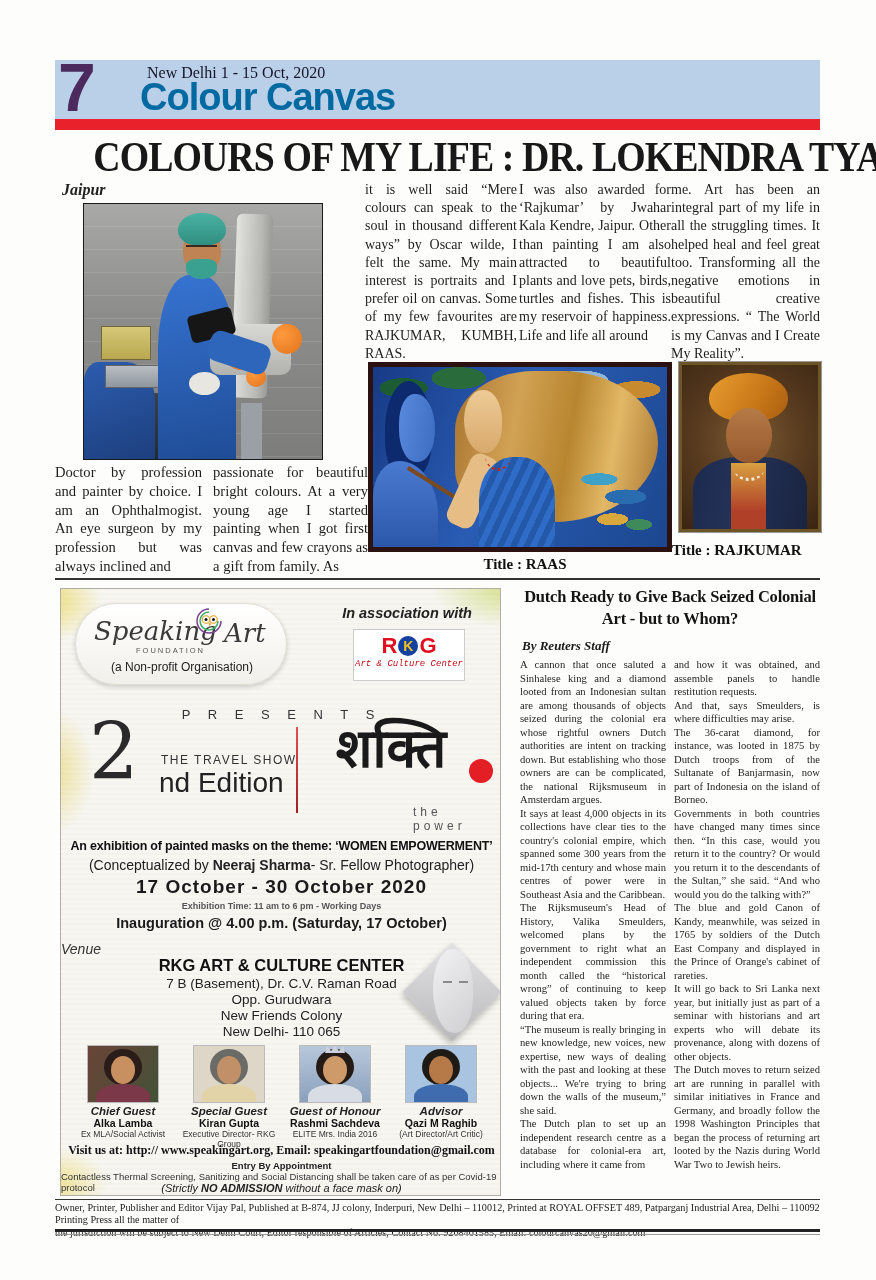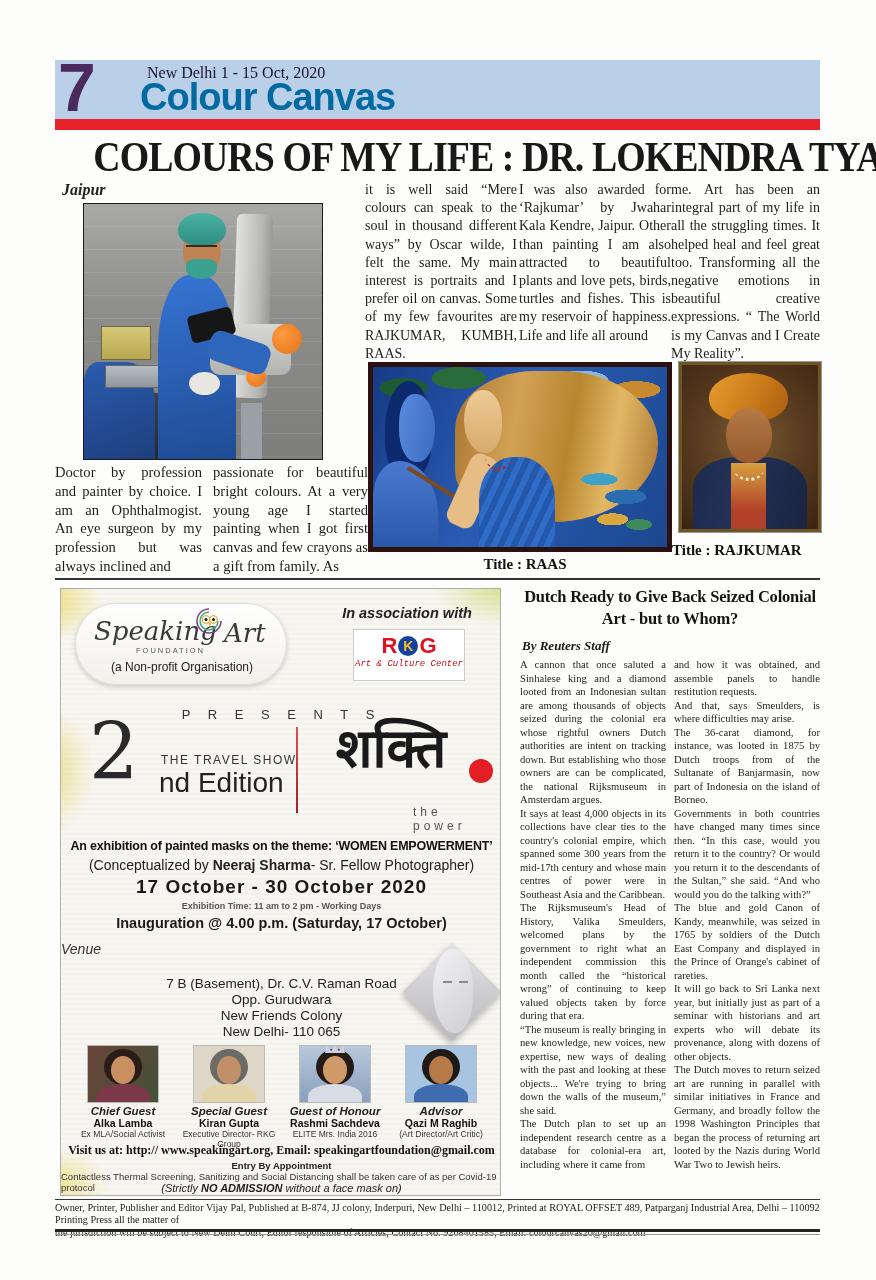--- a/index.html
+++ b/index.html
@@ -268,24 +268,25 @@
     <div class="abs travel">THE TRAVEL SHOW</div>
     <div class="abs ndEd">nd Edition</div>
     <div class="abs vline"></div>
     <div class="abs shakti">शक्ति</div>
     <div class="abs dot"></div>
     <div class="abs power">the power</div>
 
     <div class="abs theme">An exhibition of painted masks on the theme: ‘WOMEN EMPOWERMENT’</div>
     <div class="abs concept"><span>(Conceptualized by </span><b>Neeraj Sharma</b><span>- Sr. Fellow Photographer)</span></div>
     <div class="abs dates">17 October - 30 October 2020</div>
-    <div class="abs timeln">Exhibition Time: 11 am to 2 pm  - Working Days</div>
+    <div class="abs timeln">Exhibition Time: 11 am to 6 pm  - Working Days</div>
     <div class="abs inaug">Inauguration @ 4.00 p.m. (Saturday, 17 October)</div>
 
     <div class="abs venlab">Venue</div>
+    <div class="abs venname">RKG ART &amp; CULTURE CENTER</div>
     <div class="abs addr a1">7 B (Basement), Dr. C.V. Raman Road</div>
     <div class="abs addr a2">Opp. Gurudwara</div>
     <div class="abs addr a3">New Friends Colony</div>
     <div class="abs addr a4">New Delhi- 110 065</div>
 
     <div class="abs mask">
       <div class="mask-tile"></div>
       <div class="mask-face"></div>
       <div class="mask-eye me1"></div>
       <div class="mask-eye me2"></div>

